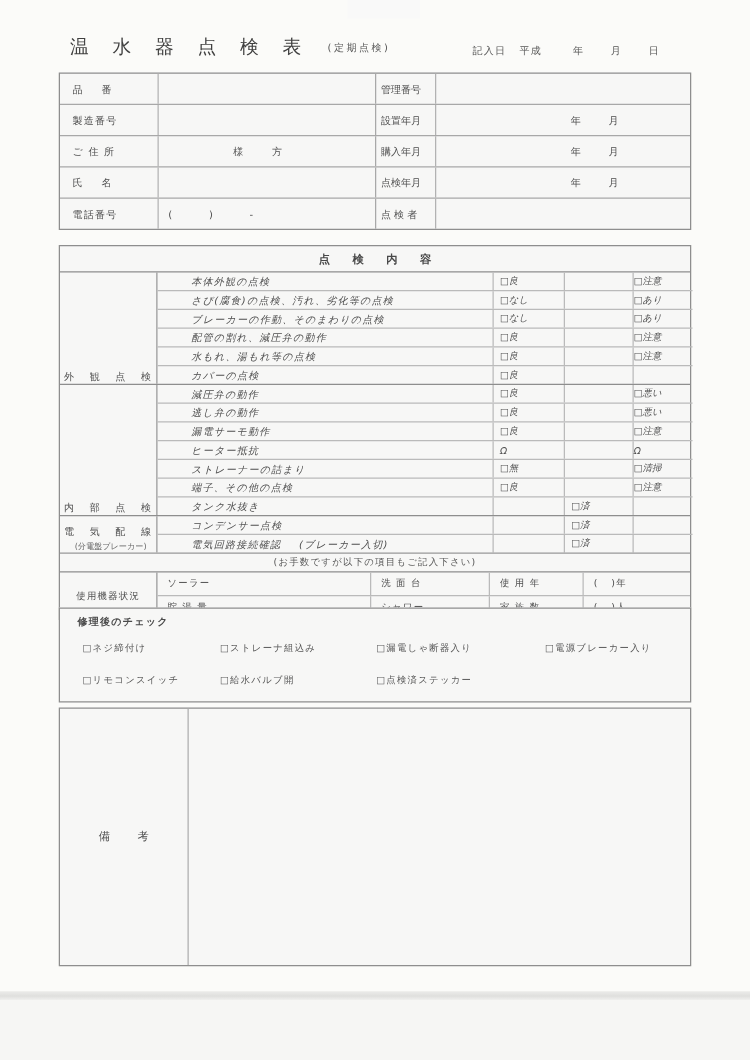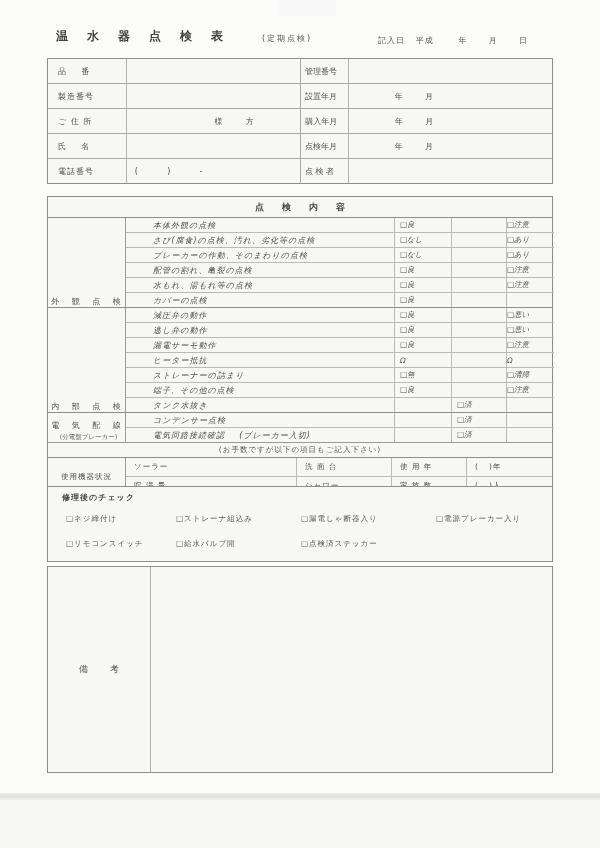--- a/index.html
+++ b/index.html
@@ -12,38 +12,38 @@
   .scan{position:absolute;inset:0;filter:blur(0.55px) contrast(0.95);}
   .pre{white-space:pre;}
 
   
   .notch{position:absolute;left:278px;top:0;width:58px;height:15px;background:#ffffff;opacity:.8;}
   .page-edge{position:absolute;left:0;top:793px;width:600px;height:7px;
     background:linear-gradient(#f1f1ef,#e4e4e2 55%,#f6f6f4);}
   .page-below{position:absolute;left:0;top:800px;width:600px;height:48px;background:#fcfcfa;}
 
   
-  .title{position:absolute;left:56px;top:28px;font-size:12px;font-weight:bold;
+  .title{position:absolute;left:56px;top:28px;font-size:15px;font-weight:normal;
     letter-spacing:19px;color:#3d3d3d;}
   .title-note{position:absolute;left:262px;top:33px;font-size:8px;letter-spacing:2px;color:#555;}
   .date-line{position:absolute;left:378px;top:35px;font-size:8px;letter-spacing:1px;color:#555;}
 
   
   .box{position:absolute;left:47px;width:506px;border:1px solid #8f8f8f;background:#fdfdfc;box-sizing:border-box;}
 
   
   #header-table{top:58px;height:126px;display:flex;flex-direction:column;}
   .hrow{flex:1;display:flex;border-top:1px solid #aaa;}
   .hrow:first-child{border-top:none;}
   .hcell{box-sizing:border-box;display:flex;align-items:center;font-size:8px;letter-spacing:1px;}
   .hl1{width:78px;padding-left:10px;}
   .hv1{width:175px;border-left:1px solid #b5b5b5;padding-left:8px;}
   .hl2{width:48px;border-left:1px solid #aaa;padding-left:4px;letter-spacing:0;}
-  .hv2{width:205px;border-left:1px solid #b5b5b5;padding-left:46px;}
-  .hv1.indent{padding-left:88px;letter-spacing:6px;}
+  .hv2{width:205px;border-left:1px solid #b5b5b5;padding-left:108px;}
+  .hv1.indent{padding-left:60px;letter-spacing:6px;}
 
   
   #inspection{top:196px;display:flex;flex-direction:column;}
   .ins-header{height:20px;display:flex;align-items:center;justify-content:center;
     font-size:9px;font-weight:bold;letter-spacing:18px;padding-left:18px;color:#464646;}
   .igroup{display:flex;border-top:1px solid #8f8f8f;}
   .glabel{width:78px;box-sizing:border-box;display:flex;flex-direction:column;
     align-items:center;justify-content:flex-end;font-size:8px;letter-spacing:5px;
     border-right:1px solid #9a9a9a;padding-left:4px;}
   .gsub{font-size:6.5px;letter-spacing:0;padding-left:0;margin-top:2px;color:#666;}
@@ -143,21 +143,21 @@
             <div class="icell c2"></div>
             <div class="icell c3">□あり</div>
           </div>
           <div class="irow">
             <div class="icell it pre">ブレーカーの作動、そのまわりの点検</div>
             <div class="icell c1">□なし</div>
             <div class="icell c2"></div>
             <div class="icell c3">□あり</div>
           </div>
           <div class="irow">
-            <div class="icell it pre">配管の割れ、亀裂の点検</div>
+            <div class="icell it pre">配管の割れ、減圧弁の動作</div>
             <div class="icell c1">□良</div>
             <div class="icell c2"></div>
             <div class="icell c3">□注意</div>
           </div>
           <div class="irow">
             <div class="icell it pre">水もれ、湯もれ等の点検</div>
             <div class="icell c1">□良</div>
             <div class="icell c2"></div>
             <div class="icell c3">□注意</div>
           </div>

